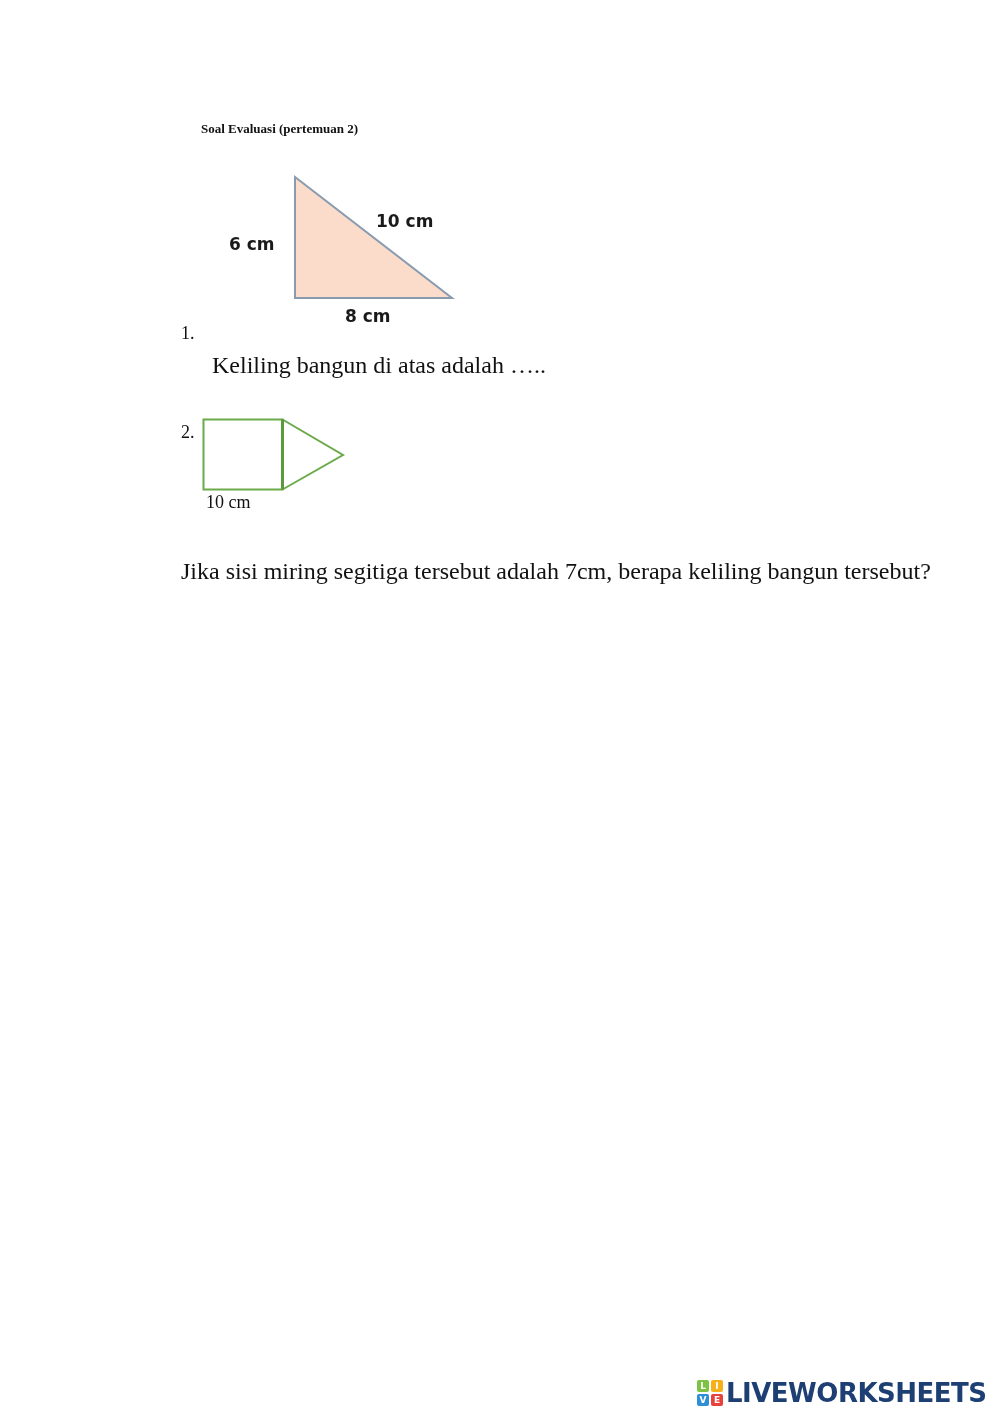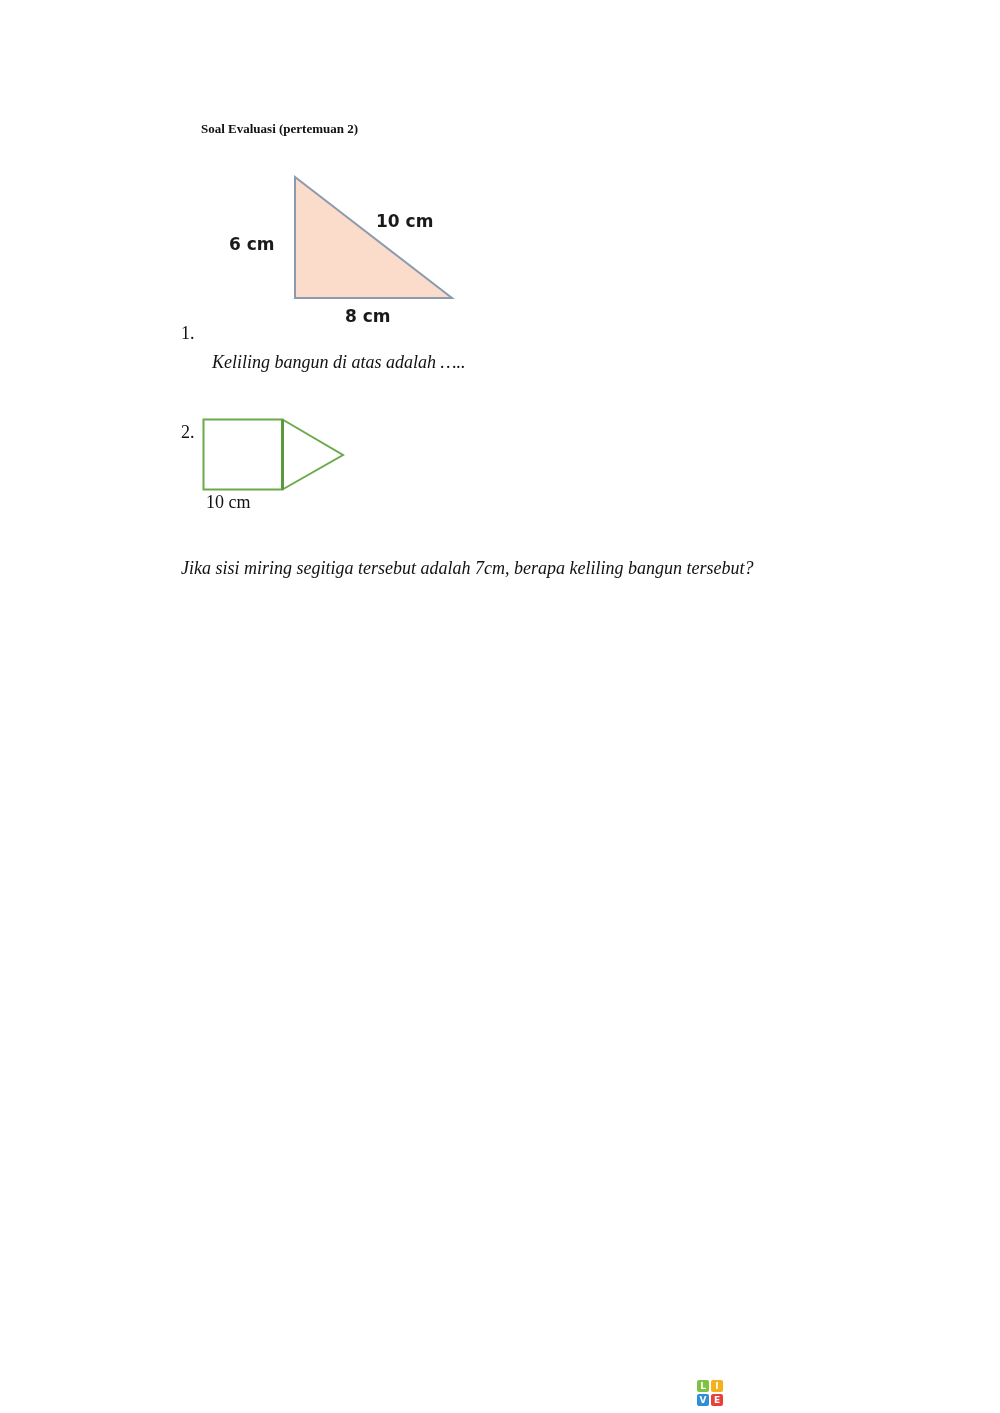--- a/index.html
+++ b/index.html
@@ -22,23 +22,22 @@
       font-size: 13px;
       font-weight: bold;
       white-space: nowrap;
       margin-left: 20px;
     }
     .qnum {
       font-size: 18px;
       white-space: nowrap;
     }
     .qtext {
-      font-size: 18px;
+      font-size: 24px;
       white-space: nowrap;
-      font-style: italic;
     }
     .fig-label {
       font-family: "DejaVu Sans", "Liberation Sans", sans-serif;
       font-weight: bold;
       font-size: 17px;
       color: #1a1a1a;
       white-space: nowrap;
     }
     .dim-label {
       font-size: 18px;
@@ -105,13 +104,14 @@
 
 <div class="abs qtext" style="left:181px;top:558px;">Jika sisi miring segitiga tersebut adalah 7cm, berapa keliling bangun tersebut?</div>
 
 <div class="abs logo">
   <div class="logo-badge">
     <span style="background:#7dc243;">L</span>
     <span style="background:#f5b01a;">I</span>
     <span style="background:#2f8fd6;">V</span>
     <span style="background:#e8413c;">E</span>
   </div>
+  <div class="logo-text">LIVEWORKSHEETS</div>
 </div>
 
 </body></html>

